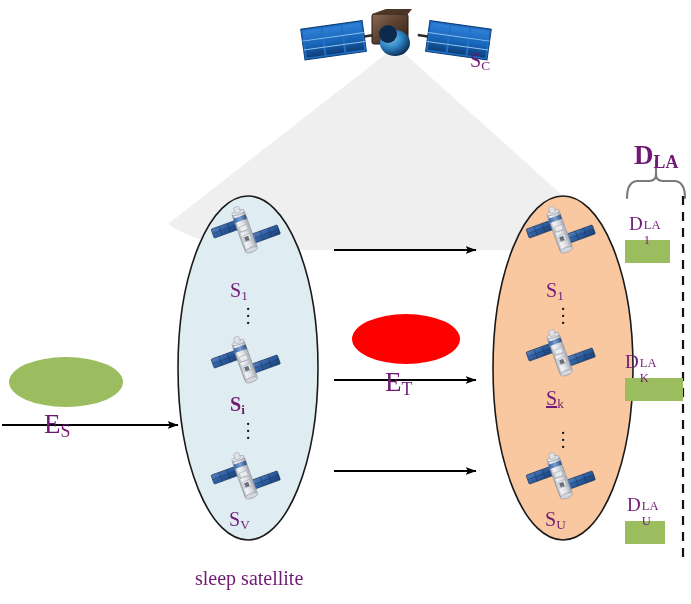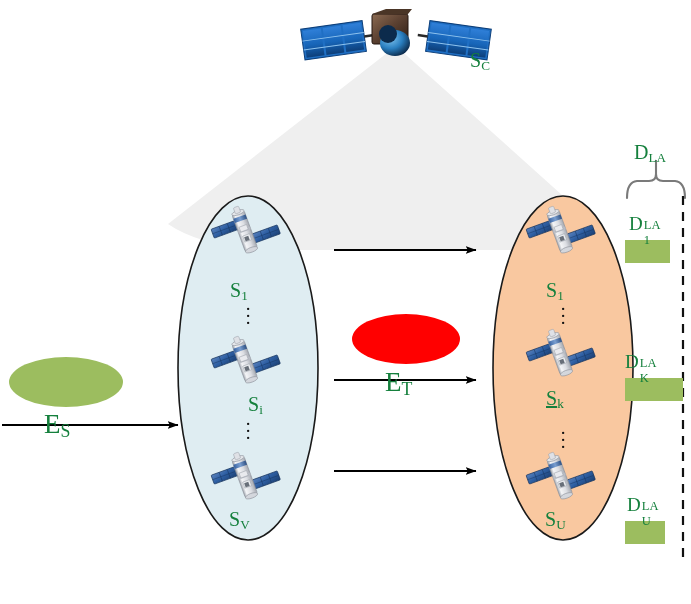--- a/index.html
+++ b/index.html
@@ -18,40 +18,41 @@
   #stage svg.layer {
     position: absolute;
     left: 0;
     top: 0;
     width: 691px;
     height: 604px;
   }
   .lbl {
     position: absolute;
     font-family: "Liberation Serif", "DejaVu Serif", serif;
-    color: #15803d;
+    color: #701a75;
     white-space: nowrap;
     line-height: 1;
   }
   .lbl sub {
     font-size: 0.66em;
     vertical-align: -0.22em;
   }
   .sat-tag {
     font-size: 20px;
   }
   .bubble-tag {
     font-size: 27px;
     margin-top: 44px;
   }
   .cap-tag {
     font-size: 20px;
   }
   .dla-tag {
-    font-size: 20px;
+    font-size: 27px;
+    font-weight: bold;
   }
   .dbar-tag {
     font-size: 19px;
   }
   .dots {
     position: absolute;
     width: 6px;
     text-align: center;
     font-size: 19px;
     line-height: 7px;
@@ -224,21 +225,21 @@
     <line x1="683" y1="196" x2="683" y2="560" stroke="#111111" stroke-width="2.2" stroke-dasharray="9 7"></line>
 
     <rect class="dbar" x="625" y="240" width="45" height="23" fill="#9CBD5F"></rect>
     <rect class="dbar" x="625" y="378" width="58" height="23" fill="#9CBD5F"></rect>
     <rect class="dbar" x="625" y="521" width="40" height="23" fill="#9CBD5F"></rect>
   </svg>
 
   <div class="lbl sat-tag" style="left:470px; top:50px;"><span>S</span><sub>C</sub></div>
 
   <div class="lbl sat-tag" style="left:230px; top:280px;"><span>S</span><sub>1</sub></div>
-  <div class="lbl sat-tag" style="left:248px; top:394px;"><span>S</span><sub>i</sub></div>
+  <div class="lbl sat-tag" style="left:230px; top:394px;font-weight:bold;"><span>S</span><sub>i</sub></div>
   <div class="lbl sat-tag" style="left:229px; top:509px;"><span>S</span><sub>V</sub></div>
 
   <div class="dots" style="left:245px; top:300px;">
     <span>.</span>
       <span>.</span>
       <span>.</span>
   </div>
   <div class="dots" style="left:245px; top:415px;">
     <span>.</span>
       <span>.</span>
@@ -265,14 +266,15 @@
   <div class="lbl bubble-tag" style="left:385px; top:325px;"><span>E</span><sub>T</sub></div>
 
   <div class="lbl dla-tag" style="left:634px; top:142px;"><span>D</span><sub>LA</sub></div>
 
   <div class="lbl dbar-tag" style="left:629px; top:214px;"><span>D</span><span class="updown"><span class="up">LA</span><span class="dn">1</span></span></div>
 
   <div class="lbl dbar-tag" style="left:625px; top:352px;"><span>D</span><span class="updown"><span class="up">LA</span><span class="dn">K</span></span></div>
 
   <div class="lbl dbar-tag" style="left:627px; top:495px;"><span>D</span><span class="updown"><span class="up">LA</span><span class="dn">U</span></span></div>
 
+  <div class="lbl cap-tag" style="left:195px; top:568px;">sleep satellite</div>
 
 </div>
 
 </body></html>

